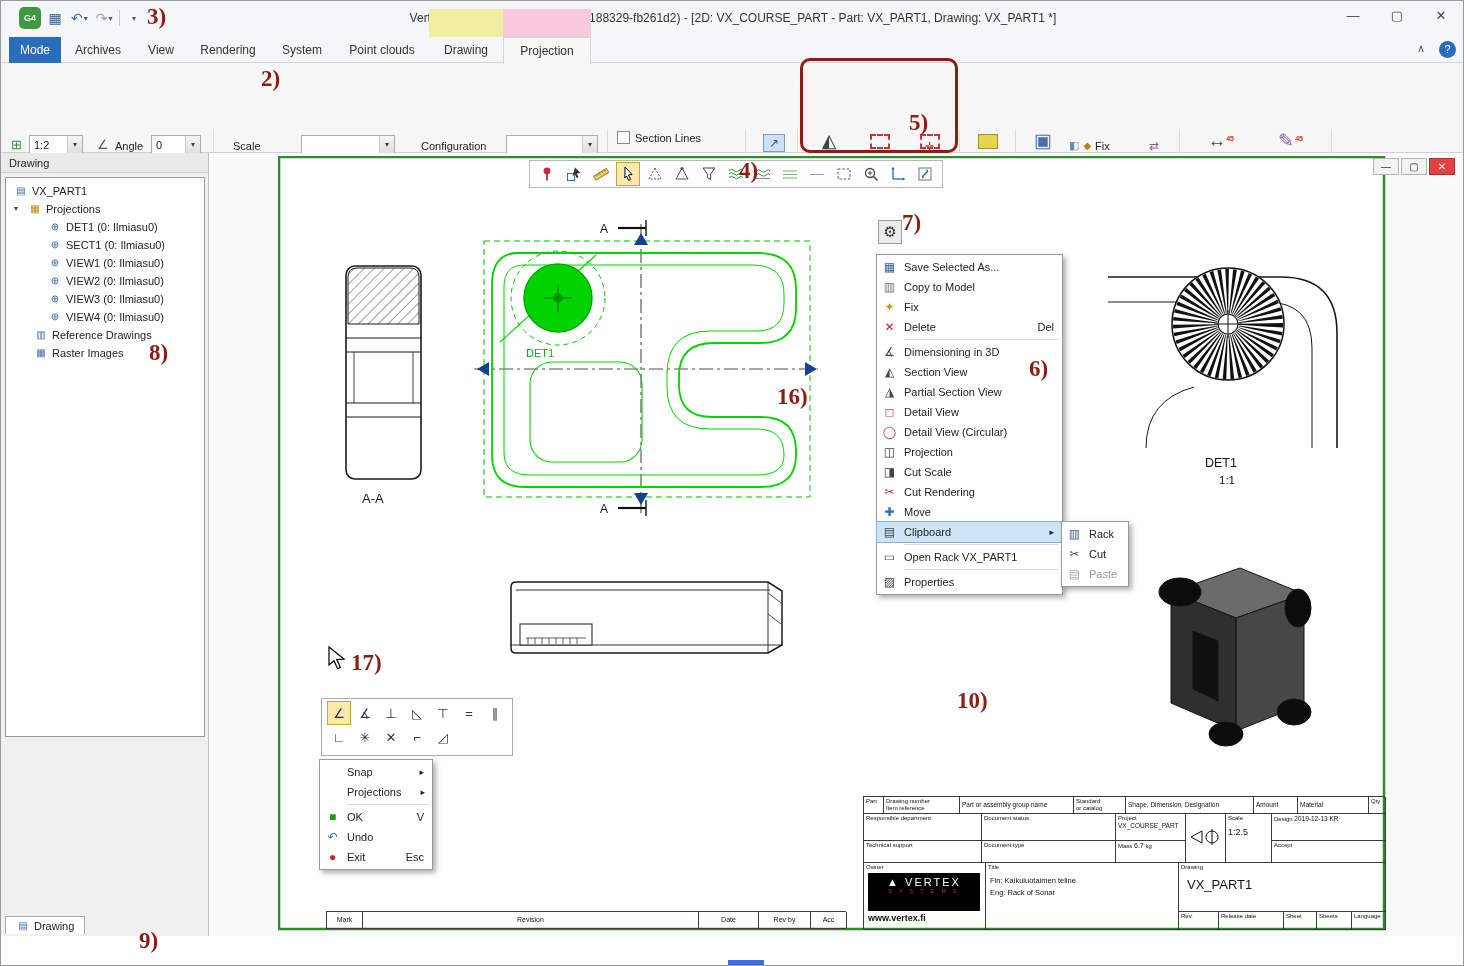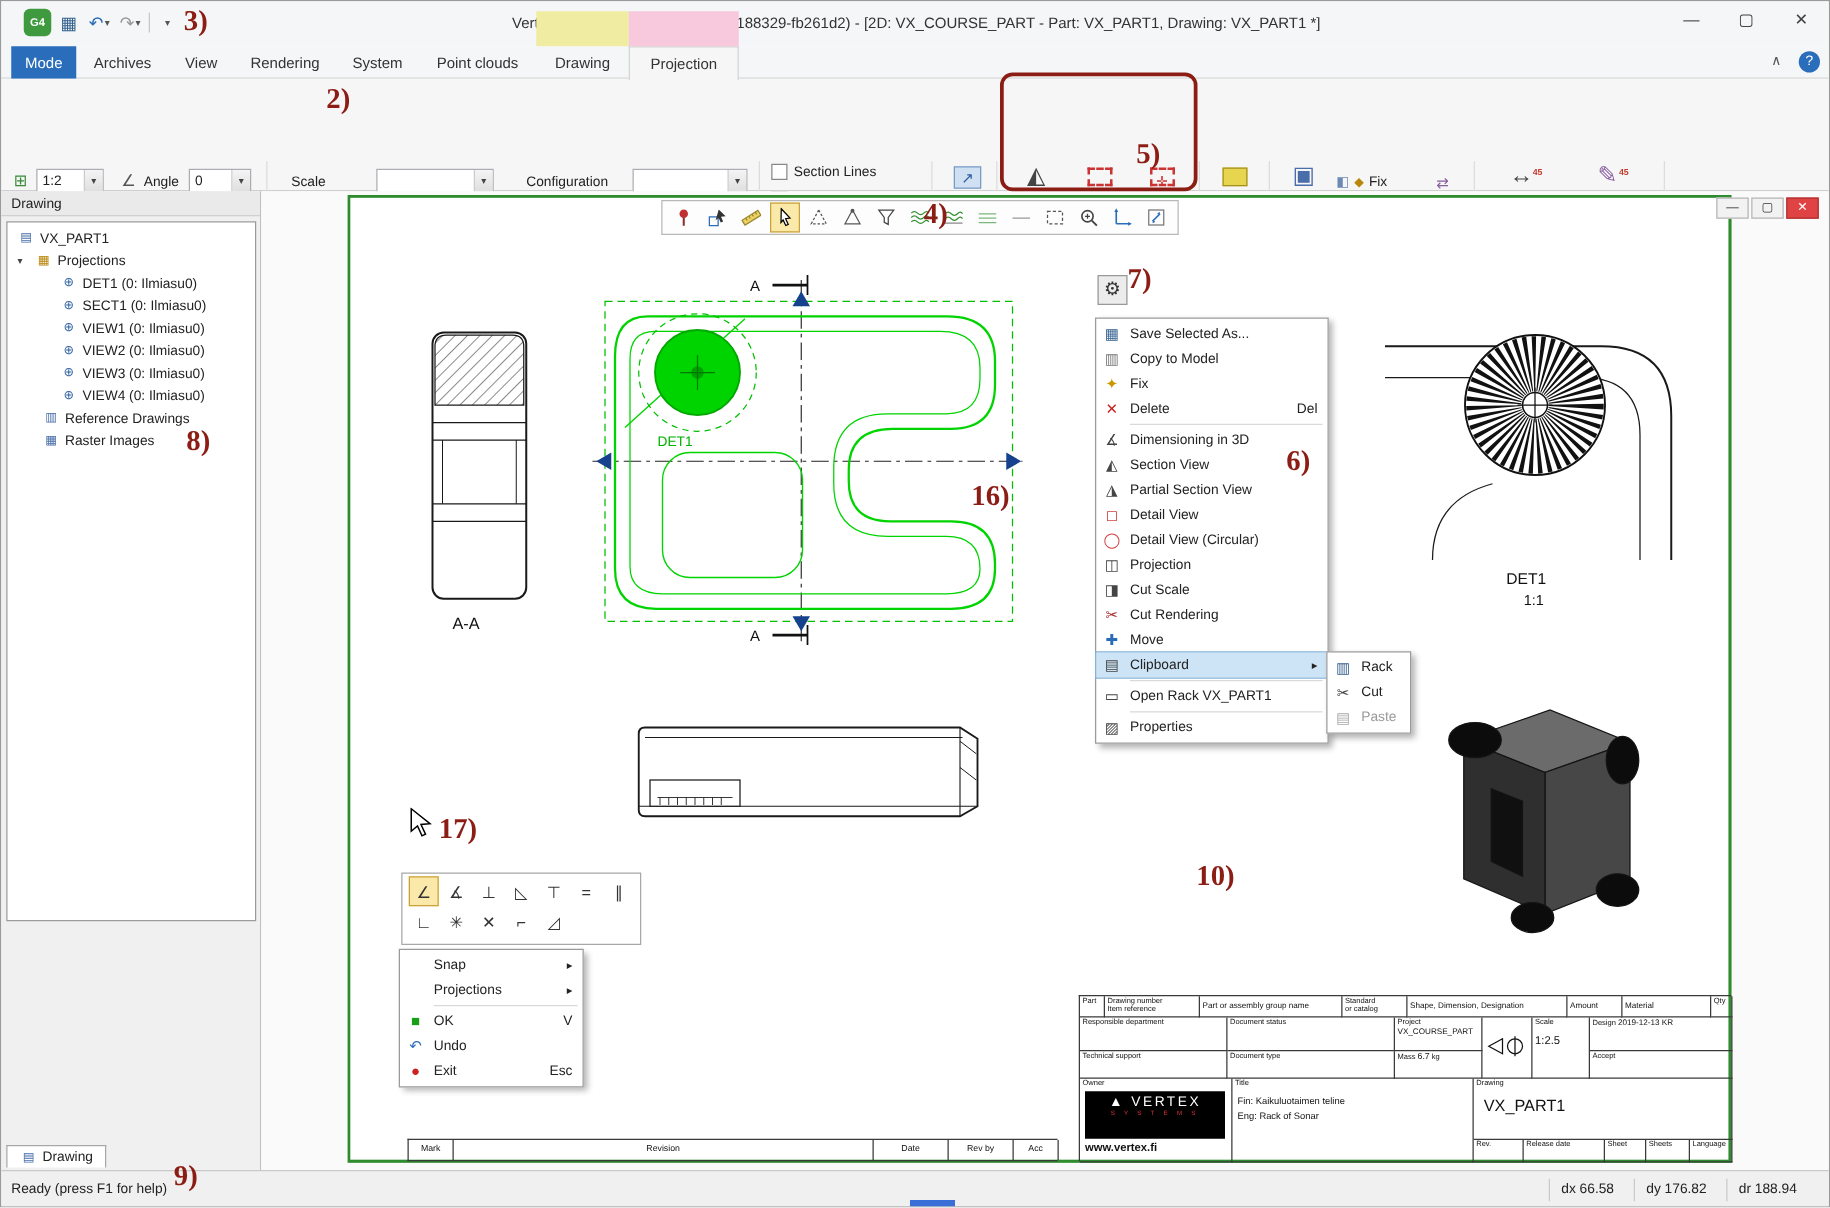--- a/index.html
+++ b/index.html
@@ -597,21 +597,21 @@
 
   <div id="constraint-toolbar">
     <div>
       <span class="ci active">∠</span><span class="ci">∡</span><span class="ci">⊥</span><span class="ci">◺</span><span class="ci">⊤</span><span class="ci">=</span><span class="ci">∥</span>
     </div>
     <div>
       <span class="ci">∟</span><span class="ci">✳</span><span class="ci">✕</span><span class="ci">⌐</span><span class="ci">◿</span>
     </div>
   </div>
 
-  <div id="snap-menu" class="menu" style="left:318px;top:758px;width:148px">
+  <div id="snap-menu" class="menu" style="left:318px;top:758px;width:114px">
     <div class="mi">
         <span class="ic"></span>
         <span>Snap</span>
         <span class="sc" style="font-size:9px">▸</span>
       </div>
     <div class="mi">
         <span class="ic"></span>
         <span>Projections</span>
         <span class="sc" style="font-size:9px">▸</span>
       </div>
@@ -687,29 +687,20 @@
   </div>
 
   <div id="revstrip">
     <div class="rvc" style="left:0;width:36px"><span>Mark</span></div>
     <div class="rvc" style="left:36px;width:336px"><span>Revision</span></div>
     <div class="rvc" style="left:372px;width:60px"><span>Date</span></div>
     <div class="rvc" style="left:432px;width:52px"><span>Rev by</span></div>
     <div class="rvc" style="left:484px;width:36px"><span>Acc</span></div>
   </div>
 
-  <div id="statusbar" class="abs">
-    <span class="abs" style="left:8px;top:8px">Ready (press F1 for help)</span>
-    <span class="sbsep" style="left:1238px"></span>
-    <span class="abs" style="left:1248px;top:8px">dx 66.58</span>
-    <span class="sbsep" style="left:1306px"></span>
-    <span class="abs" style="left:1316px;top:8px">dy 176.82</span>
-    <span class="sbsep" style="left:1380px"></span>
-    <span class="abs" style="left:1390px;top:8px">dr 188.94</span>
-  </div>
   <div class="abs" style="left:727px;top:959px;width:36px;height:7px;background:#3a6fd8;z-index:70"></div>
 
   <div id="ann-box"></div>
   <div class="ann" style="left:260px;top:66px">2)</div>
   <div class="ann" style="left:146px;top:4px">3)</div>
   <div class="ann" style="left:738px;top:158px">4)</div>
   <div class="ann" style="left:908px;top:110px">5)</div>
   <div class="ann" style="left:1028px;top:356px">6)</div>
   <div class="ann" style="left:901px;top:210px">7)</div>
   <div class="ann" style="left:148px;top:340px">8)</div>

